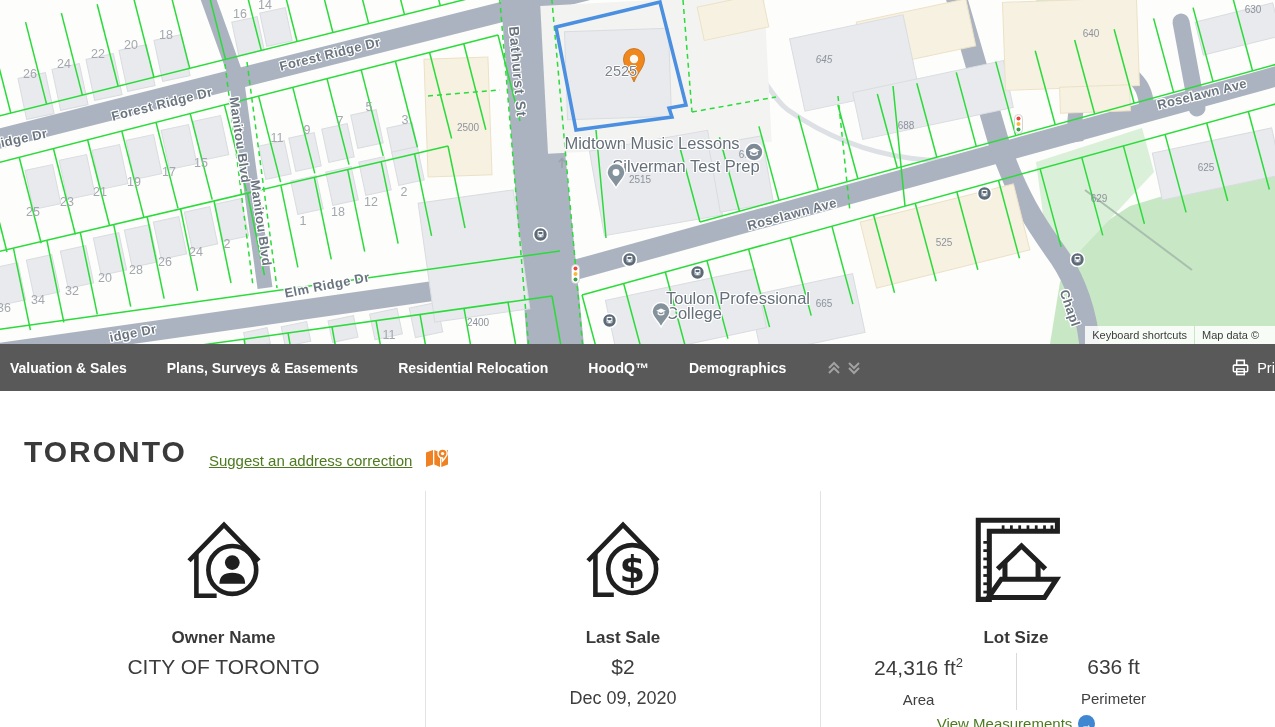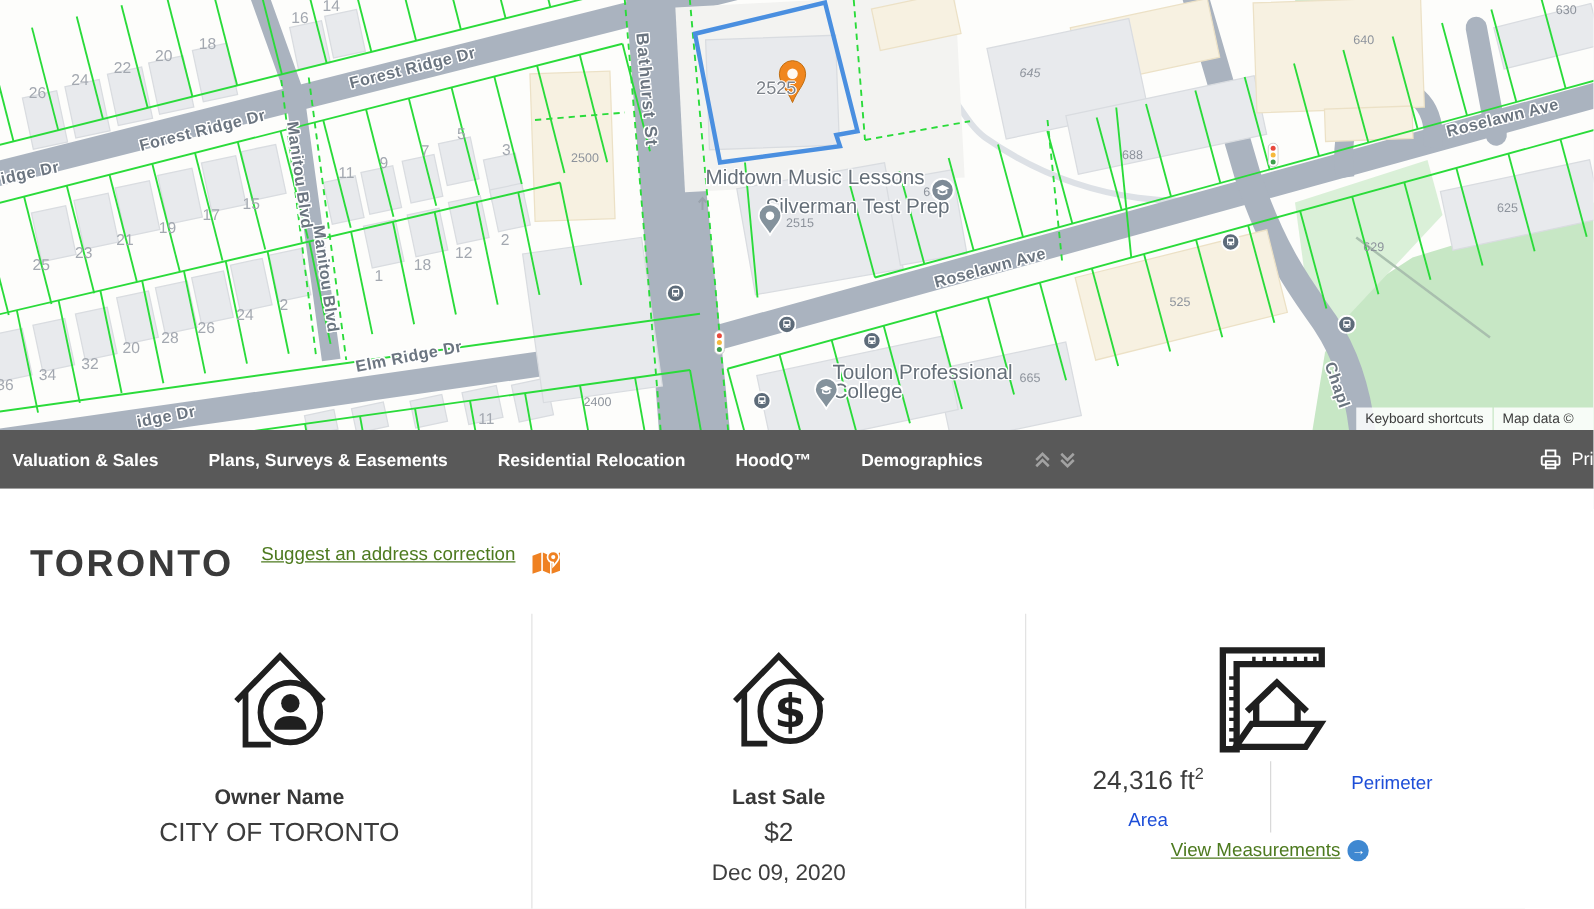--- a/index.html
+++ b/index.html
@@ -24,41 +24,41 @@
   .attrib .chip:last-child{padding-right:16px;}
   
   nav{position:absolute;top:344px;left:0;width:1275px;height:47px;background:#595959;
       display:flex;align-items:center;gap:40px;padding-left:10px;box-sizing:border-box;}
   .tab{color:#fff;font-size:14px;font-weight:bold;white-space:nowrap;cursor:pointer;}
   .chev-group{display:flex;gap:4px;align-items:center;}
   .print{margin-left:auto;margin-right:-12px;display:flex;align-items:center;gap:7px;
          color:#fff;font-size:14.5px;cursor:pointer;white-space:nowrap;}
   
   main{position:absolute;top:391px;left:0;width:1275px;height:336px;background:#fff;}
-  .content-header{display:flex;align-items:flex-start;padding:44px 0 0 24px;}
+  .content-header{display:flex;align-items:flex-end;padding:44px 0 0 24px;}
   .city{font-size:30px;font-weight:bold;color:#3a3a3a;letter-spacing:2px;}
   .green-link{color:#4d7a1f;font-size:15px;text-decoration:underline;cursor:pointer;}
   .content-header .green-link{margin-left:22px;}
   .corr-icon{margin-left:13px;position:relative;top:4px;cursor:pointer;}
   .cards{position:absolute;top:100px;left:0;right:0;bottom:-60px;display:flex;}
   .col{box-sizing:border-box;text-align:center;}
   .col1{width:425px;padding-left:22px;}
   .col2{width:395px;border-left:1px solid #e3e3e3;}
   .col3{flex:1;border-left:1px solid #e3e3e3;}
   .col3-inner{width:390px;}
   .card-icon{margin-top:21px;height:92px;display:flex;justify-content:center;align-items:center;}
   .card-title{margin-top:24px;font-size:17px;font-weight:bold;color:#383838;}
   .card-value{margin-top:7px;font-size:21px;color:#3c3c3c;}
   .card-sub{margin-top:9px;font-size:18px;color:#3e3e3e;}
   .lot-row{display:flex;margin-top:3px;position:relative;}
   .lot-col{width:195px;}
   .lot-divider{position:absolute;left:195px;top:2px;width:1px;height:57px;background:#d9d9d9;}
   .lot-value{font-size:21px;color:#3c3c3c;margin-top:4px;}
   .lot-value sup{font-size:13px;}
-  .lot-label{font-size:15px;color:#1d4ed8;margin-top:11px;}
+  .lot-label{font-size:15px;color:#404040;margin-top:11px;}
   .view-row{margin-top:7px;display:flex;justify-content:center;align-items:center;gap:6px;}
   .blue-circle{width:17px;height:17px;border-radius:50%;background:#3f88d1;display:inline-flex;
                align-items:center;justify-content:center;color:#fff;font-size:11px;font-weight:bold;line-height:0;}
 </style>
 </head>
 <body>
 
 <div class="screen">
 
   <div class="map" id="map">
@@ -512,27 +512,29 @@
                   <path d="M14.5 69 H21"></path>
                   <path d="M14.5 78 H21"></path>
                   <path d="M14.5 87 H21"></path>
               </g>
               <path d="M30 62 L56 37 L82 62"></path>
               <path d="M38 55 V73"></path>
                 <path d="M74 55 V73"></path>
               <path d="M20 93 L34 73 L94 73 L81 93 Z"></path>
             </svg>
           </div>
+          <div class="card-title">Lot Size</div>
           <div class="lot-row">
             <div class="lot-col">
               <div class="lot-value"><span>24,316 ft</span><sup>2</sup></div>
               <div class="lot-label">Area</div>
             </div>
             <div class="lot-divider"></div>
             <div class="lot-col">
+              <div class="lot-value">636 ft</div>
               <div class="lot-label">Perimeter</div>
             </div>
           </div>
           <div class="view-row">
             <span class="green-link">View Measurements</span>
             <span class="blue-circle">→</span>
           </div>
         </div>
       </div>
     </div>

